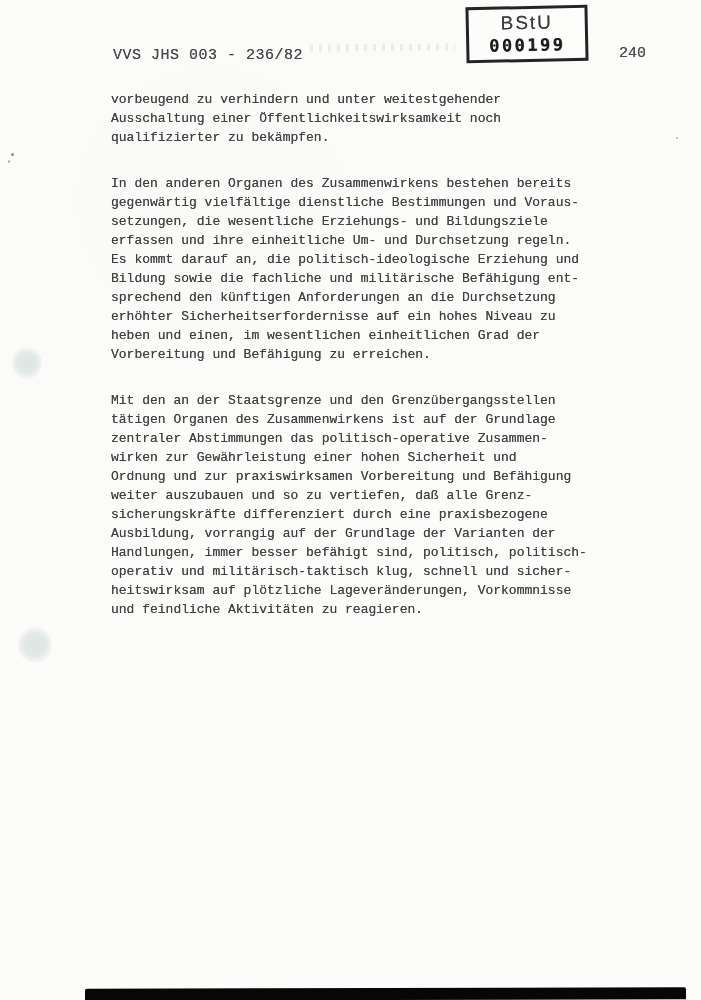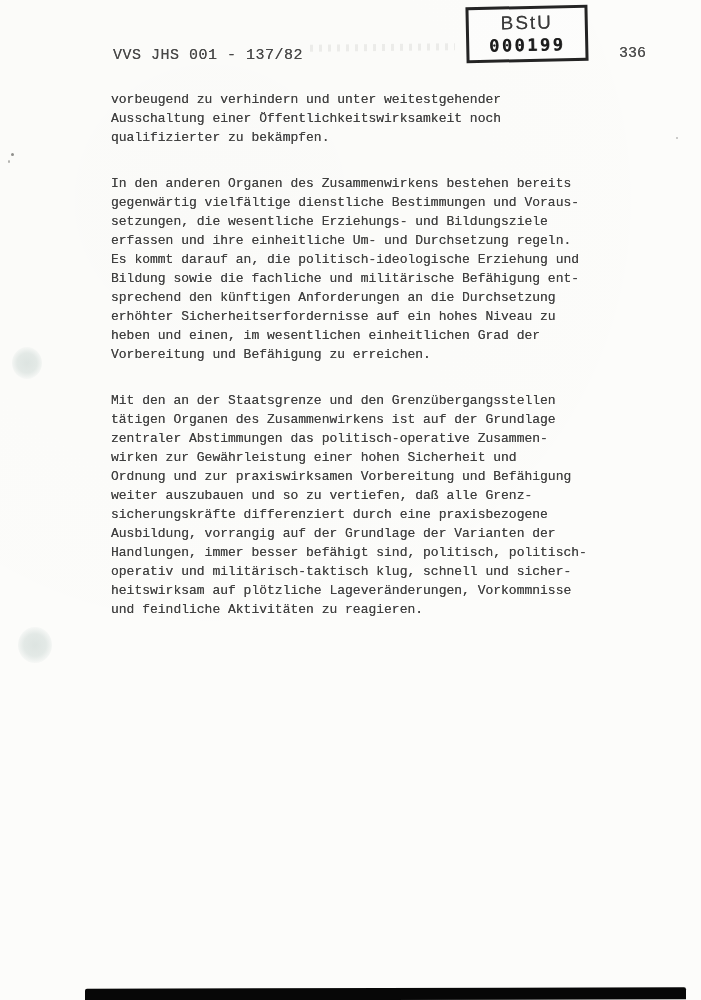--- a/index.html
+++ b/index.html
@@ -125,25 +125,25 @@
     background: #070707;
     border-radius: 2px 2px 0 0;
     transform: skewY(-0.12deg);
   }
 </style>
 </head>
 <body>
 
 <div class="paper">
 
-  <span class="classification">VVS JHS 001 - 137/82</span>
+  <span class="classification">VVS JHS 003 - 236/82</span>
 
   <span class="smudge"></span>
 
-  <span class="pagenum">336</span>
+  <span class="pagenum">240</span>
 
   <div class="stamp">
     <div class="stamp-org">BStU</div>
     <div class="stamp-serial">000199</div>
   </div>
 
   <div class="body-text">
     <p>vorbeugend zu verhindern und unter weitestgehender
 Ausschaltung einer Öffentlichkeitswirksamkeit noch
 qualifizierter zu bekämpfen.</p>

